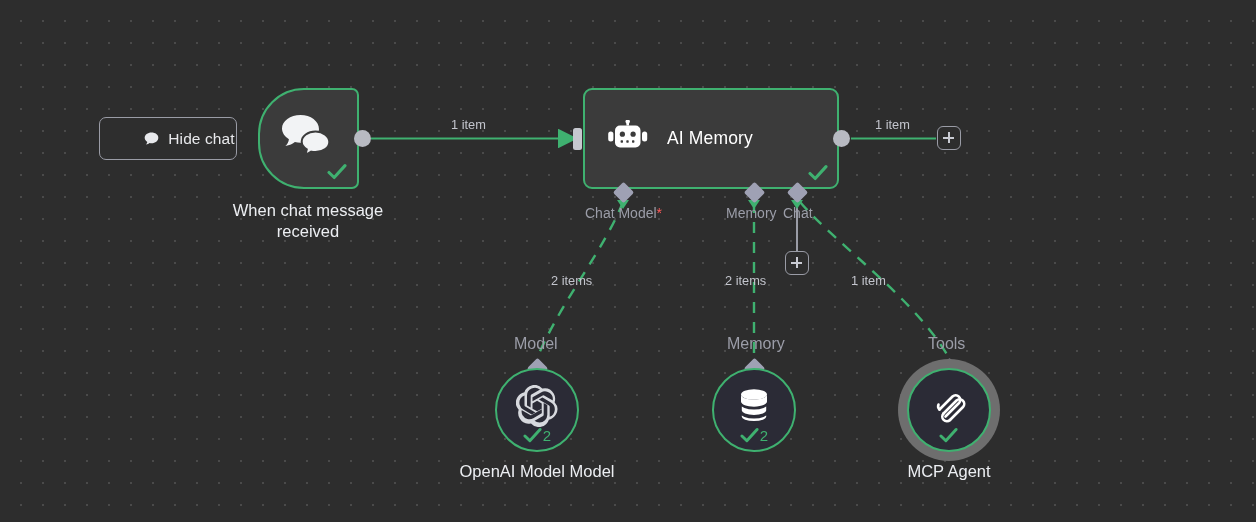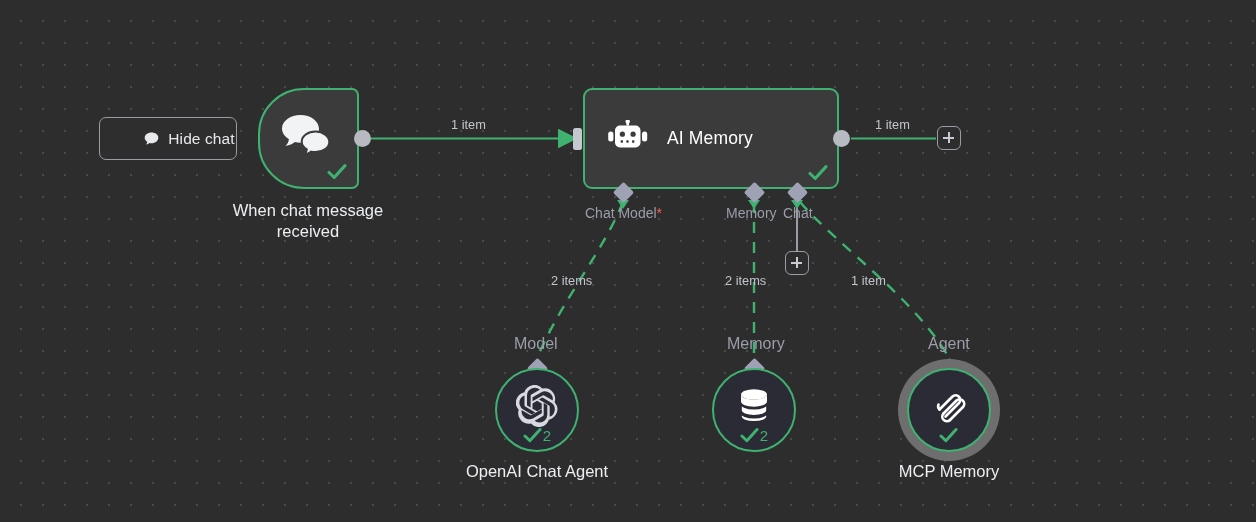--- a/index.html
+++ b/index.html
@@ -315,56 +315,56 @@
         <path d="M38.6 17.2a10.5 10.5 0 0 0 -0.9 -8.6 10.6 10.6 0 0 0 -11.4 -5.1A10.5 10.5 0 0 0 8.4 7.2a10.5 10.5 0 0 0 -7 5.1 10.6 10.6 0 0 0 1.3 12.4 10.5 10.5 0 0 0 0.9 8.6 10.6 10.6 0 0 0 11.4 5.1 10.5 10.5 0 0 0 17.9 -3.7 10.5 10.5 0 0 0 7 -5.1 10.6 10.6 0 0 0 -1.3 -12.4zM23.5 37.6a7.9 7.9 0 0 1 -5 -1.8l0.2 -0.1 8.3 -4.8a1.4 1.4 0 0 0 0.7 -1.2V18l3.5 2a0.1 0.1 0 0 1 0.1 0.1v9.7a7.9 7.9 0 0 1 -7.8 7.8zM6.6 30.4a7.8 7.8 0 0 1 -0.9 -5.2l0.2 0.1 8.3 4.8a1.4 1.4 0 0 0 1.4 0l10.2 -5.9v4a0.1 0.1 0 0 1 -0.1 0.1l-8.4 4.9a7.9 7.9 0 0 1 -10.7 -2.9zM4.4 13.8a7.8 7.8 0 0 1 4.1 -3.4v9.9a1.4 1.4 0 0 0 0.7 1.2l10.1 5.9 -3.5 2a0.1 0.1 0 0 1 -0.1 0L7.3 24.5a7.9 7.9 0 0 1 -2.9 -10.7zM33.1 20.5l-10.2 -5.9 3.5 -2a0.1 0.1 0 0 1 0.1 0l8.4 4.9a7.9 7.9 0 0 1 -1.2 14.2v-9.9a1.4 1.4 0 0 0 -0.7 -1.2zM36.6 15.3l-0.2 -0.1 -8.3 -4.8a1.4 1.4 0 0 0 -1.4 0l-10.2 5.9v-4a0.1 0.1 0 0 1 0.1 -0.1l8.4 -4.8a7.9 7.9 0 0 1 11.7 8.2zM14.6 22.5l-3.5 -2a0.1 0.1 0 0 1 -0.1 -0.1v-9.7a7.9 7.9 0 0 1 12.9 -6.1l-0.2 0.1 -8.3 4.8a1.4 1.4 0 0 0 -0.7 1.2zM16.5 18.4l4.6 -2.6 4.6 2.6v5.3l-4.6 2.6 -4.6 -2.6z" fill="#d7d9de"></path>
       </svg>
     </span>
     <div class="sub-badge">
       <svg viewBox="0 0 20 18">
         <path d="M2 9.5 L7.2 14.5 L18 2.6" stroke="#3fb170" stroke-width="3.1" fill="none" stroke-linecap="round" stroke-linejoin="round"></path>
       </svg>
       <span class="cnt">2</span>
     </div>
   </div>
-  <div class="caption" style="left:437px; top:461px; width:200px;">OpenAI Chat Agent</div>
+  <div class="caption" style="left:437px; top:461px; width:200px;">OpenAI Model Model</div>
 
   <div class="sub-port-label" style="left:727px; top:335px;">Memory</div>
   <div class="sub-diamond" style="left:747px; top:361px;"></div>
   <div class="subnode" style="left:712px; top:368px;">
     <span>
       <svg class="sub-icon" viewBox="0 0 42 42">
         <ellipse cx="21" cy="9.5" rx="13" ry="5.2" fill="#ffffff"></ellipse>
         <path d="M8 9.5v7c0 2.9 5.8 5.2 13 5.2s13 -2.3 13 -5.2v-7c0 2.9 -5.8 5.2 -13 5.2S8 12.4 8 9.5z" fill="#ffffff"></path>
         <path d="M8 18.5v7c0 2.9 5.8 5.2 13 5.2s13 -2.3 13 -5.2v-7c0 2.9 -5.8 5.2 -13 5.2S8 21.4 8 18.5z" fill="#ffffff" stroke="#2b2b36" stroke-width="1.6"></path>
         <path d="M8 27.5v4.2c0 2.9 5.8 5.2 13 5.2s13 -2.3 13 -5.2v-4.2c0 2.9 -5.8 5.2 -13 5.2S8 30.4 8 27.5z" fill="#ffffff" stroke="#2b2b36" stroke-width="1.6"></path>
       </svg>
     </span>
     <div class="sub-badge">
       <svg viewBox="0 0 20 18">
         <path d="M2 9.5 L7.2 14.5 L18 2.6" stroke="#3fb170" stroke-width="3.1" fill="none" stroke-linecap="round" stroke-linejoin="round"></path>
       </svg>
       <span class="cnt">2</span>
     </div>
   </div>
 
-  <div class="sub-port-label" style="left:928px; top:335px;">Agent</div>
+  <div class="sub-port-label" style="left:928px; top:335px;">Tools</div>
   <div class="sub-diamond" style="left:942px; top:361px;"></div>
   <div class="subnode selected" style="left:907px; top:368px;">
     <span>
       <svg class="sub-icon" viewBox="0 0 42 42">
         <g stroke="#ffffff" stroke-width="2.6" fill="none" stroke-linecap="round" stroke-linejoin="round">
           <path d="M11.5 24.5 L24.5 11.5a4.6 4.6 0 0 1 6.5 6.5L17.5 31.5"></path>
           <path d="M15.5 28.5 L28.5 15.5a4.6 4.6 0 0 1 6.5 6.5L22 35"></path>
           <path d="M22 35a4.6 4.6 0 0 1 -6.5 -6.5"></path>
           <path d="M11.5 24.5a4.6 4.6 0 0 1 -1 -5"></path>
         </g>
       </svg>
     </span>
     <div class="sub-badge">
       <svg viewBox="0 0 20 18">
         <path d="M2 9.5 L7.2 14.5 L18 2.6" stroke="#3fb170" stroke-width="3.1" fill="none" stroke-linecap="round" stroke-linejoin="round"></path>
       </svg>
       <span class="cnt"></span>
     </div>
   </div>
-  <div class="caption" style="left:849px; top:461px; width:200px;">MCP Memory</div>
+  <div class="caption" style="left:849px; top:461px; width:200px;">MCP Agent</div>
 
 </div>
 
 </body></html>

